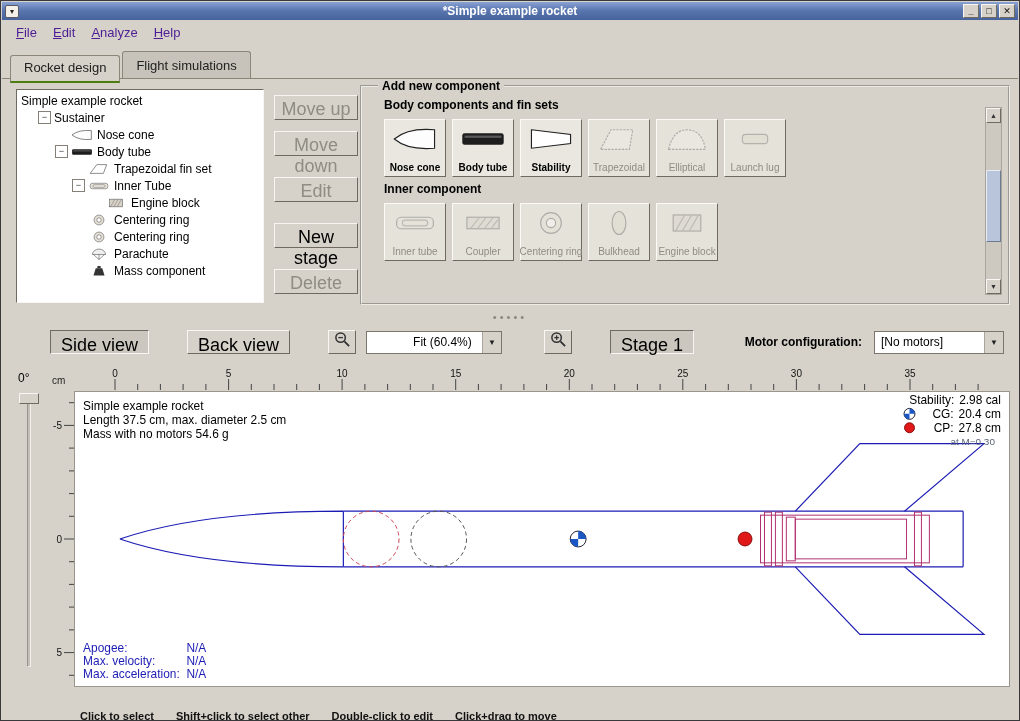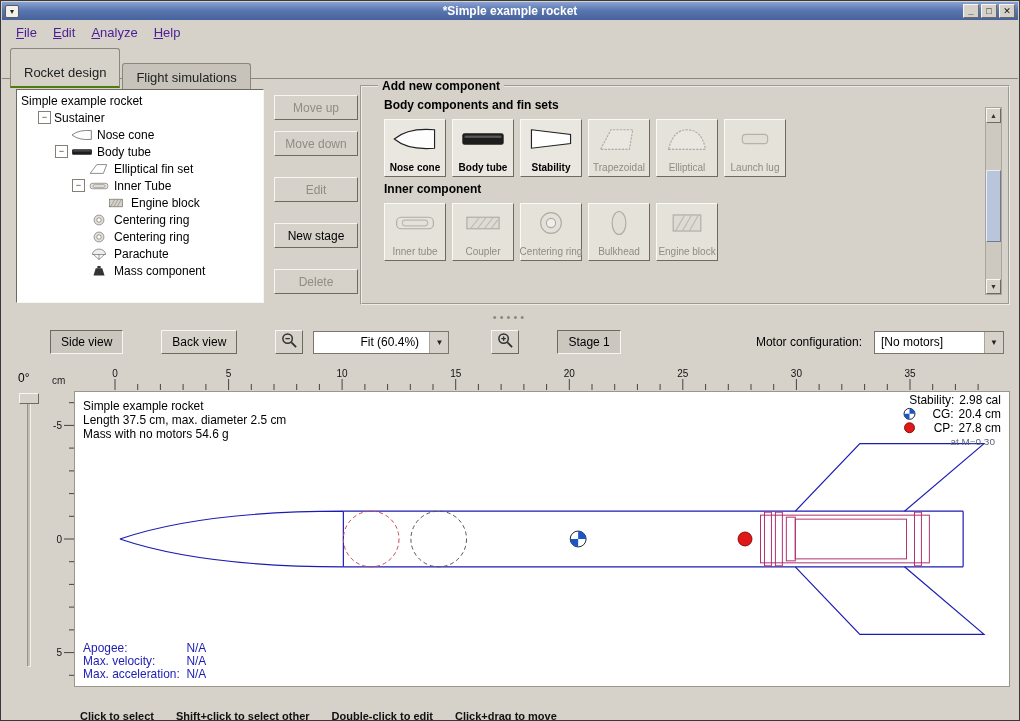--- a/index.html
+++ b/index.html
@@ -19,34 +19,34 @@
 
   
   .menubar { position:absolute; left:1px; right:1px; top:19px; height:25px; display:flex; align-items:center; padding-left:6px; background:#d6d2ca; }
   .menu-item { padding:3px 8px; font-size:13px; color:#4c1d95; }
   .menu-item::first-letter { text-decoration:underline; }
 
   
   .tabstrip { position:absolute; left:1px; right:1px; top:46px; height:32px; padding-left:8px; border-bottom:1px solid #8a8678; }
   .tab { display:inline-block; vertical-align:bottom; font-size:13px; padding:6px 13px 5px 13px; margin-right:2px;
     background:#c7c3bb; border:1px solid #8a8678; border-bottom:none; border-radius:3px 3px 0 0; position:relative; top:4px; color:#222; }
-  .tab.active { background:#d6d2ca; top:1px; padding-top:16px; padding-bottom:6px; margin-bottom:-1px; border-bottom:2px solid #4d7c0f; }
+  .tab.active { background:#d6d2ca; top:8px; padding-top:4px; padding-bottom:6px; margin-bottom:-1px; border-bottom:2px solid #4d7c0f; }
 
   
   .top-section { position:absolute; left:1px; right:1px; top:78px; height:234px; }
   .tree-panel { position:absolute; left:14px; top:10px; width:248px; height:214px; background:#fff;
     border:1px solid #6e6a60; border-bottom-color:#f8f6f2; border-right-color:#f8f6f2; overflow:hidden; padding:2px 0; }
   .tree-row { display:flex; align-items:center; height:17px; font-size:12px; white-space:nowrap; color:#000; }
   .handle { width:13px; height:13px; margin-right:3px; flex:none; display:inline-flex; align-items:center; justify-content:center; }
   .handle.box { border:1px solid #848078; background:#fff; font-size:9px; line-height:1; color:#333; }
   .tree-icon { width:22px; height:14px; margin-right:4px; flex:none; }
   .tree-icon svg { width:100%; height:100%; display:block; }
 
   .action-col { position:absolute; left:272px; top:16px; width:84px; display:flex; flex-direction:column; }
-  .btn { font-family:inherit; font-size:12px; color:#000; background:#d6d2ca; border:1px solid #6e6a60;
+  .btn { font-family:inherit; font-size:18px; color:#000; background:#d6d2ca; border:1px solid #6e6a60;
     border-top-color:#f8f6f2; border-left-color:#f8f6f2; padding:4px 10px; cursor:default;text-align:center; }
   .btn.disabled { color:#8f8c82; }
   .btn.pressed { border-color:#6e6a60 #f8f6f2 #f8f6f2 #6e6a60; background:#cbc7bf; }
   .action-col .btn { height:25px; padding:3px 4px; margin-bottom:11px; }
   .action-col .btn.gap { margin-top:10px; }
 
   fieldset.add-panel { position:absolute; left:358px; top:0px; width:650px; height:226px; border:2px groove #efece5; padding:0 30px 0 12px; }
   fieldset.add-panel legend { font-size:12px; font-weight:bold; padding:0 4px; margin-left:4px; }
   .section-label { font-size:12px; font-weight:bold; margin:5px 0 7px 10px; }
   .comp-row { display:flex; gap:6px; margin-left:10px; }
@@ -72,21 +72,21 @@
   
   .toolbar { position:absolute; left:1px; right:1px; top:324px; height:34px; display:flex; align-items:center; padding:0 14px 0 16px; gap:6px; }
   .toolbar .btn { height:24px;margin-left:32px; }
   .zoom-btn { width:28px; height:24px; display:inline-flex; align-items:center; justify-content:center; padding:0; }
   .combo { display:inline-flex; align-items:stretch; height:23px; border:1px solid #7a766c; background:#fff; }
   .combo .combo-value { font-size:12px; padding:3px 6px; white-space:nowrap; flex:1; }
   .combo .combo-arrow { width:19px; background:#d6d2ca; border-left:1px solid #a9a59b; font-size:8px; display:flex; align-items:center; justify-content:center; color:#222; }
   .combo.zoom { width:136px; margin:0 4px;padding-left:40px; }
   .combo.motor { width:130px; }
   .stage-btn { margin-left:18px; }
-  .motor-label { margin-left:auto; font-size:12px; padding-right:6px; }
+  .motor-label { margin-left:auto; font-size:12px; padding-right:6px;font-weight:bold; }
 
   
   .rocket-area { position:absolute; left:1px; right:1px; top:362px; height:326px; }
   .rot-label { position:absolute; left:16px; top:8px; font-size:12px; }
   .rot-track { position:absolute; left:25px; top:36px; width:4px; height:268px; background:#c3bfb7; border:1px solid #97938a; border-bottom-color:#f2f0ea; border-right-color:#f2f0ea; }
   .rot-handle { position:absolute; left:17px; top:30px; width:20px; height:11px; background:#d6d2ca; border:1px solid #6e6a60; border-top-color:#f8f6f2; border-left-color:#f8f6f2; }
   .unit-label { position:absolute; left:50px; top:12px; font-size:10px; color:#222; }
   .hruler { position:absolute; left:72px; top:4px; width:936px; height:24px; }
   .vruler { position:absolute; left:44px; top:28px; width:28px; height:296px; }
   .canvas { position:absolute; left:72px; top:28px; width:936px; height:296px; background:#fff; border:1px solid #9a968c; }
@@ -152,21 +152,21 @@
           </span>
           <span>Body tube</span>
         </div>
         <div class="tree-row" style="padding-left: 55px;">
           <span class="handle"></span>
           <span class="tree-icon">
             <svg viewBox="0 0 40 24">
               <path d="M4 20 L16 4 L34 4 L28 20 Z" fill="#fff" stroke="#333"></path>
             </svg>
           </span>
-          <span>Elliptical fin set</span>
+          <span>Trapezoidal fin set</span>
         </div>
         <div class="tree-row" style="padding-left: 55px;">
           <span class="handle box">−</span>
           <span class="tree-icon">
             <svg viewBox="0 0 40 24">
               <rect x="4" y="7" width="32" height="10" rx="4" fill="#e8e4da" stroke="#555"></rect>
               <rect x="9" y="9.5" width="22" height="5" rx="2.5" fill="none" stroke="#777"></rect>
             </svg>
           </span>
           <span>Inner Tube</span>

